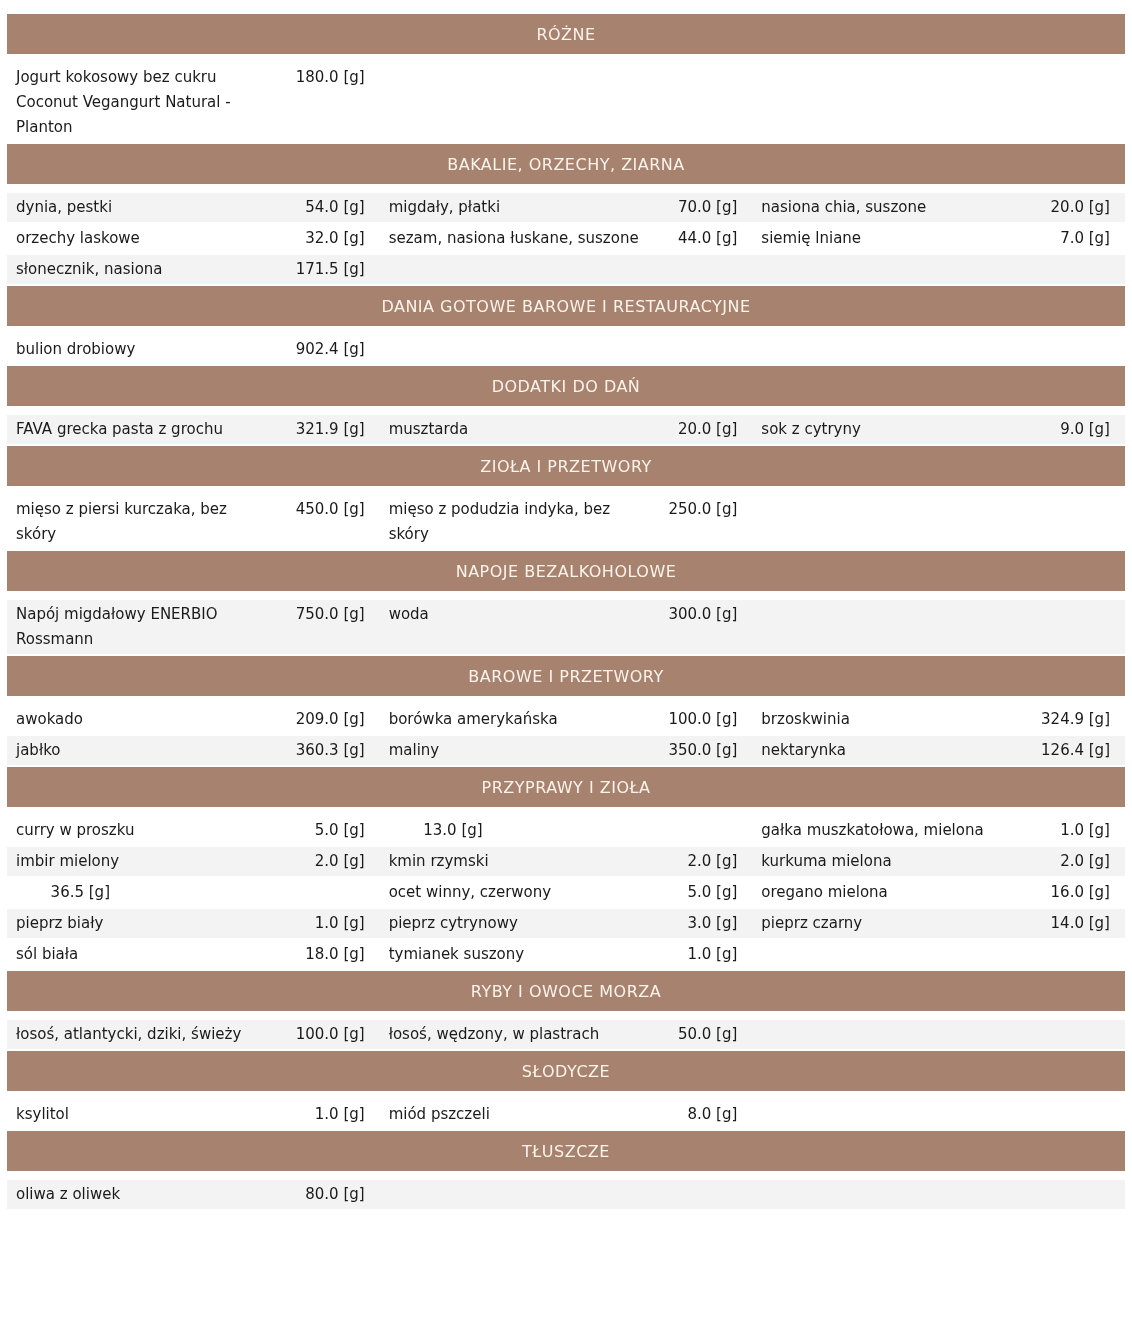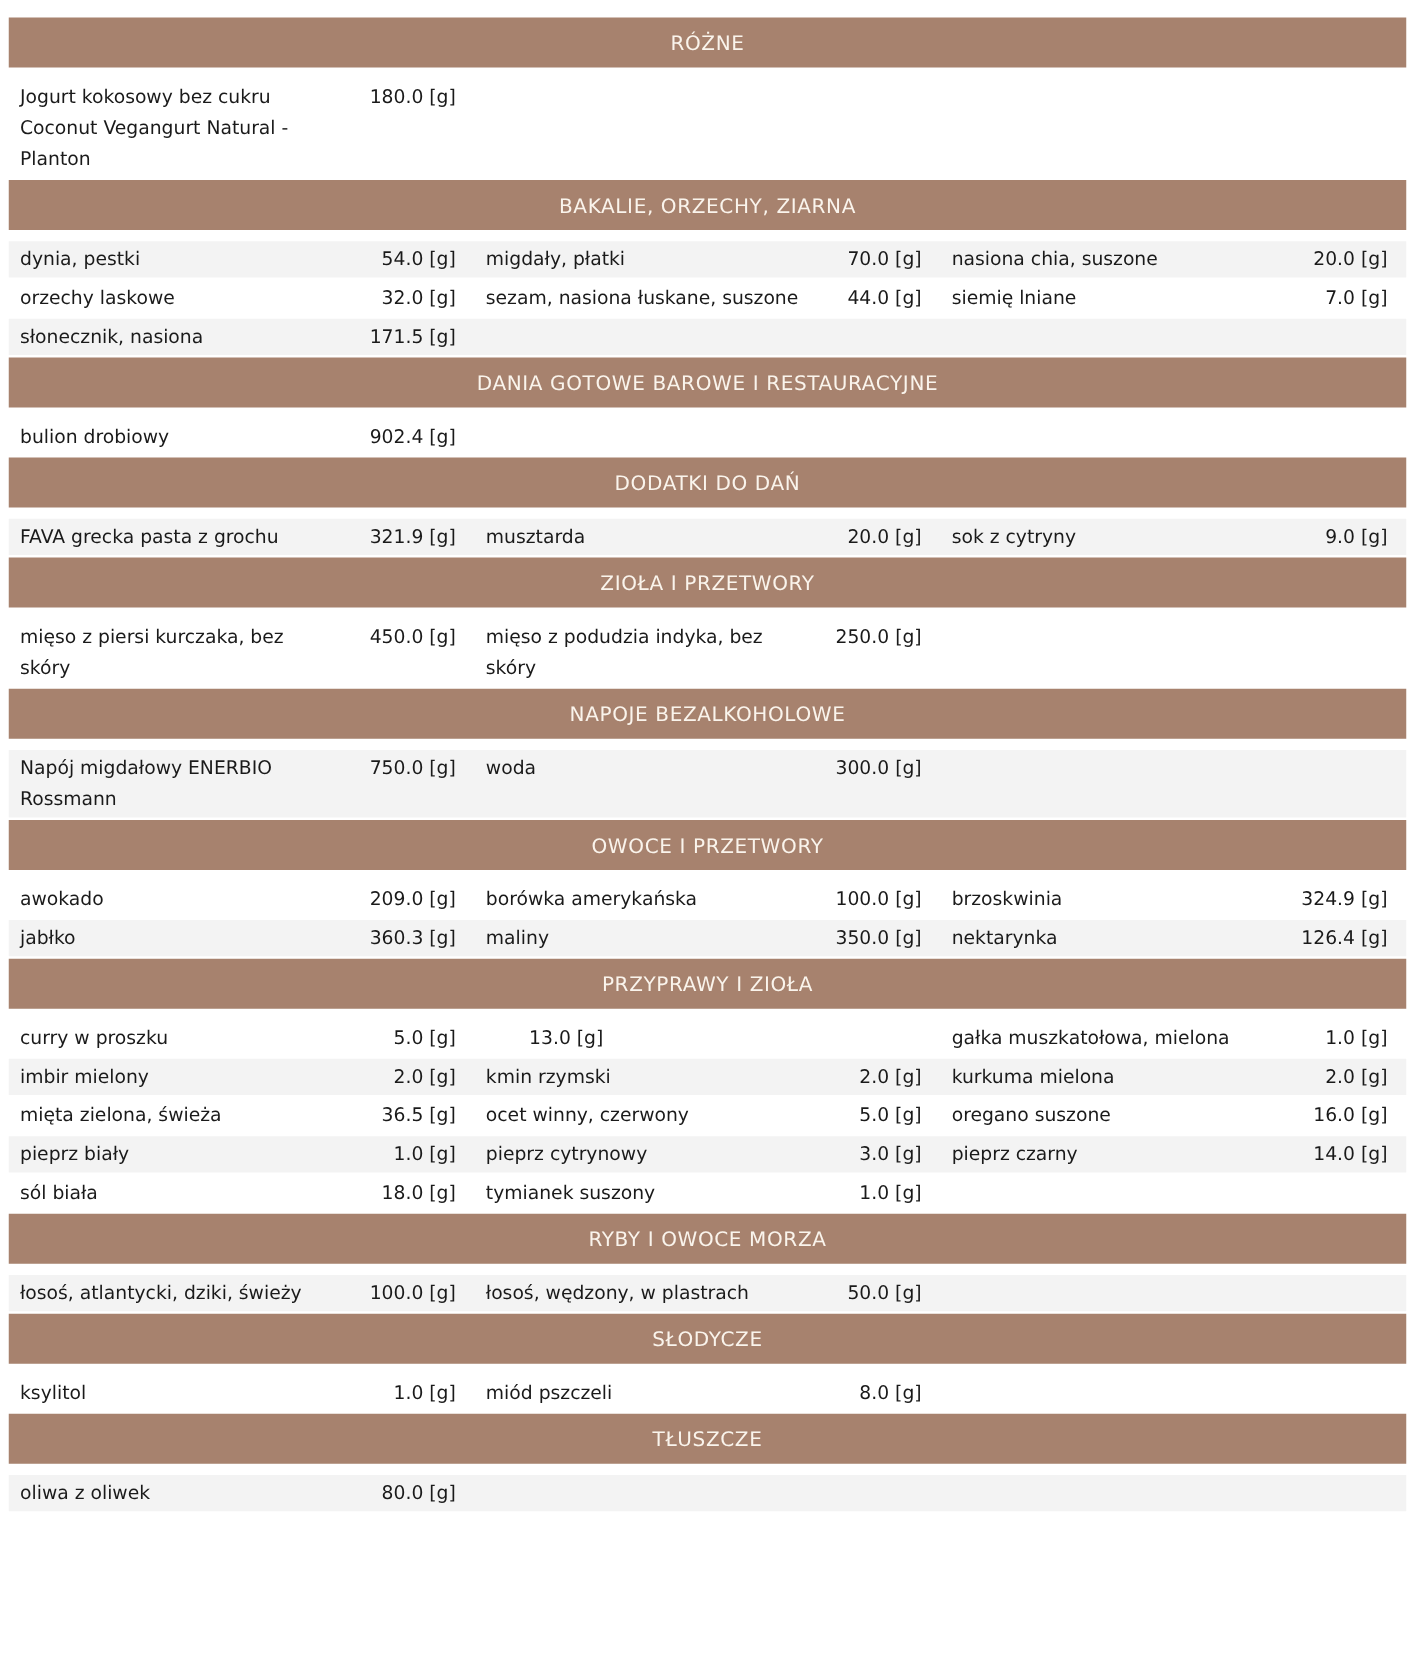--- a/index.html
+++ b/index.html
@@ -206,21 +206,21 @@
   <div class="item">
     <span class="item-name">woda</span>
     <span class="item-amount">300.0 [g]</span>
   </div>
 </div>
 </div>
   </section>
 
   <section class="section">
     <header class="section-header">
-      <span class="section-title">OWOCE I PRZETWORY</span>
+      <span class="section-title">BAROWE I PRZETWORY</span>
     </header>
     <div class="section-rows">
   <div class="row">
   <div class="item">
     <span class="item-name">awokado</span>
     <span class="item-amount">209.0 [g]</span>
   </div>
 
   <div class="item">
     <span class="item-name">borówka amerykańska</span>
@@ -285,31 +285,30 @@
   </div>
 
   <div class="item">
     <span class="item-name">kurkuma mielona</span>
     <span class="item-amount">2.0 [g]</span>
   </div>
 </div>
 
   <div class="row">
   <div class="item">
-    <span class="item-name">mięta zielona, świeża</span>
     <span class="item-amount">36.5 [g]</span>
   </div>
 
   <div class="item">
     <span class="item-name">ocet winny, czerwony</span>
     <span class="item-amount">5.0 [g]</span>
   </div>
 
   <div class="item">
-    <span class="item-name">oregano suszone</span>
+    <span class="item-name">oregano mielona</span>
     <span class="item-amount">16.0 [g]</span>
   </div>
 </div>
 
   <div class="row alt">
   <div class="item">
     <span class="item-name">pieprz biały</span>
     <span class="item-amount">1.0 [g]</span>
   </div>
 

